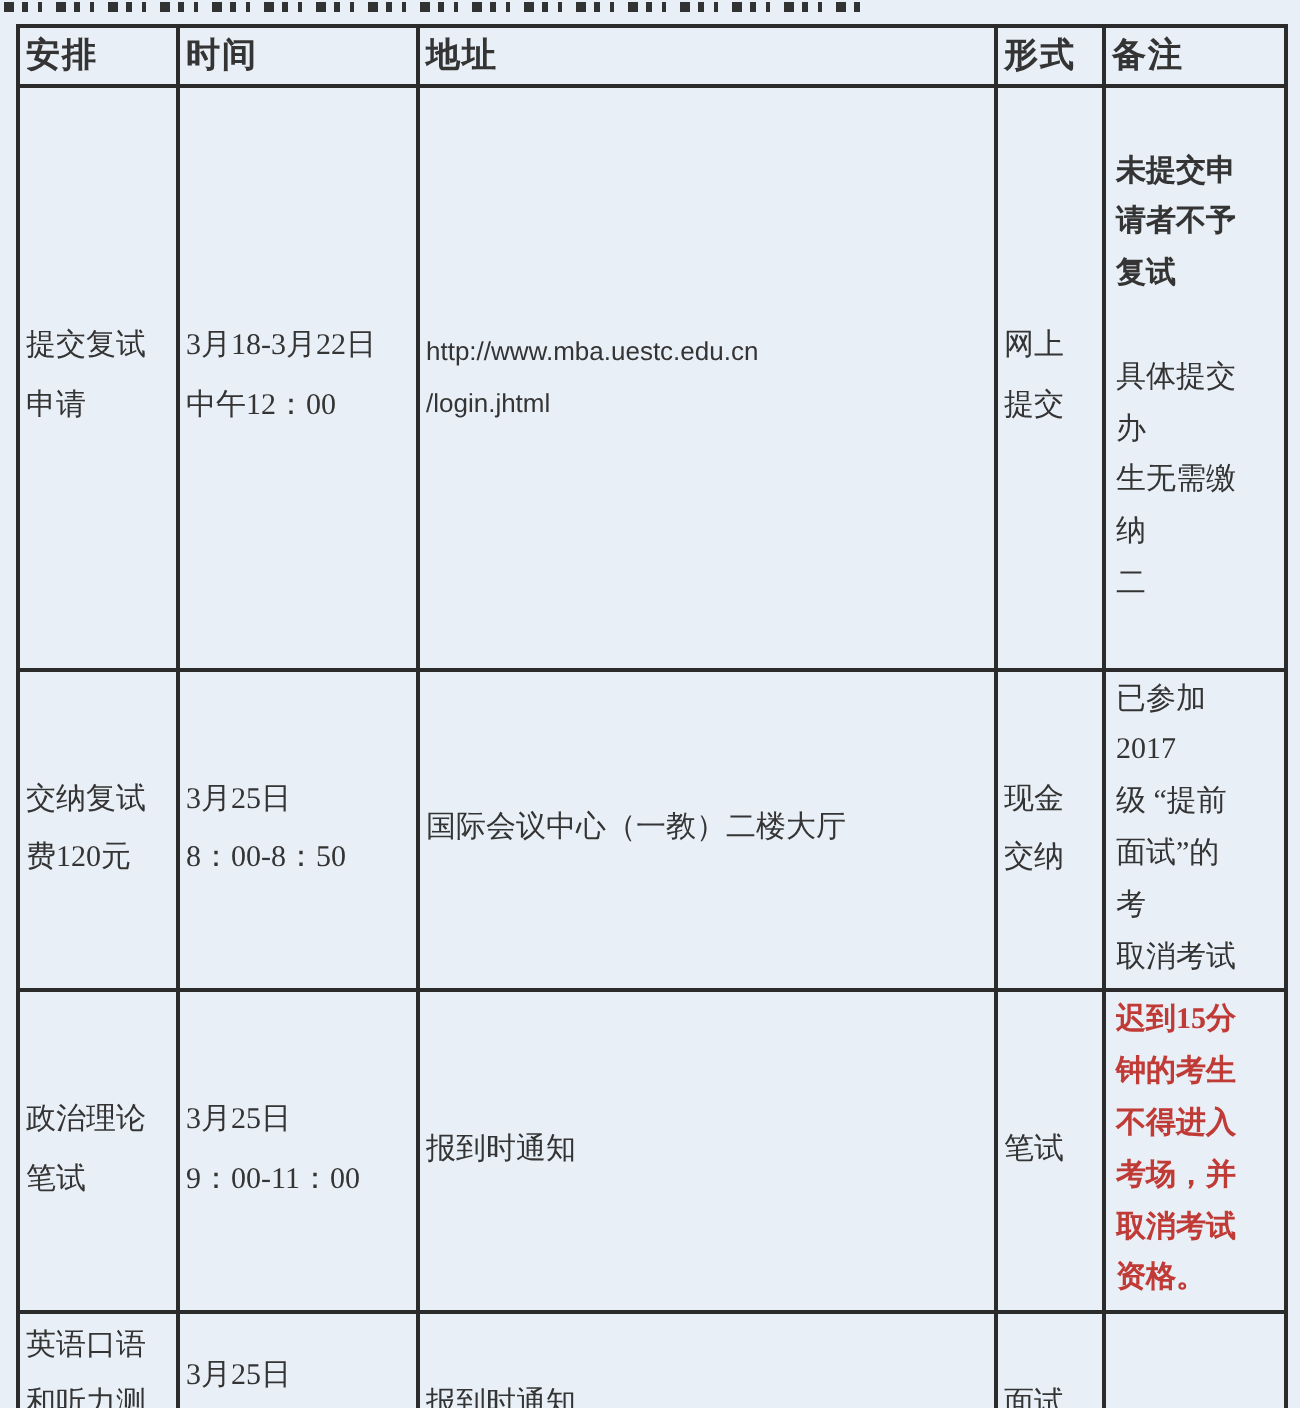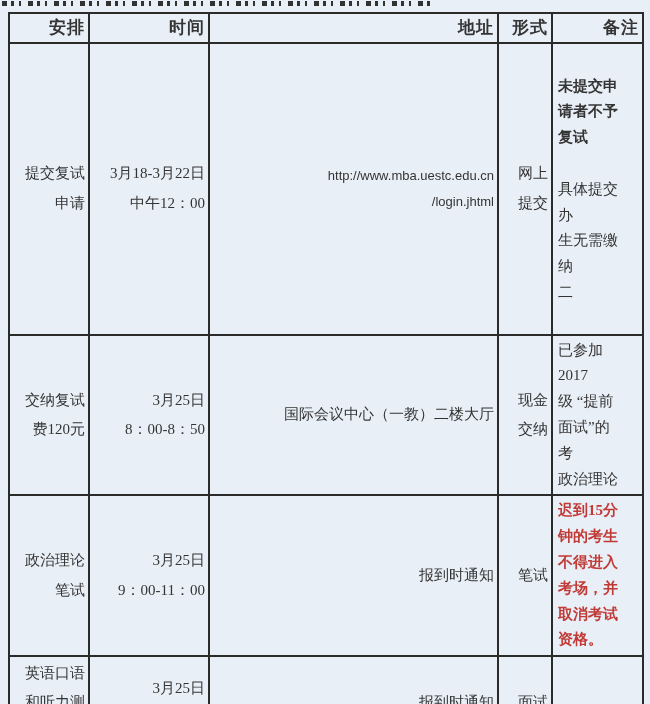--- a/index.html
+++ b/index.html
@@ -31,21 +31,21 @@
   }
   col.c1 { width: 80px; }
   col.c2 { width: 120px; }
   col.c3 { width: 289px; }
   col.c4 { width: 54px; }
   col.c5 { width: 91px; }
 
   th, td {
     border: 2px solid var(--line);
     padding: 2px 3px;
-    text-align: right; vertical-align: middle;
+    text-align: left; vertical-align: middle;
     font-size: 15px; line-height: 1.95;
     white-space: pre-line;
     overflow: hidden;
   }
   thead th { font-size: 17px; font-weight: bold; line-height: 1.4; letter-spacing: 1px; }
 
   tr.hrow  { height: 28px; }
   tr.row1  { height: 150px; }
   tr.row2  { height: 79px; }
   tr.row3  { height: 110px; }
@@ -106,21 +106,21 @@
         <td>交纳复试
 费120元</td>
         <td>3月25日
 8：00-8：50</td>
         <td>国际会议中心（一教）二楼大厅</td>
         <td>现金
 交纳</td>
         <td class="remark left">已参加2017
 级 “提前
 面试”的考
-政治理论</td>
+取消考试</td>
       </tr>
       <tr class="row4">
         <td>政治理论
 笔试</td>
         <td>3月25日
 9：00-11：00</td>
         <td>报到时通知</td>
         <td>笔试</td>
         <td class="remark left red">迟到15分
 钟的考生

